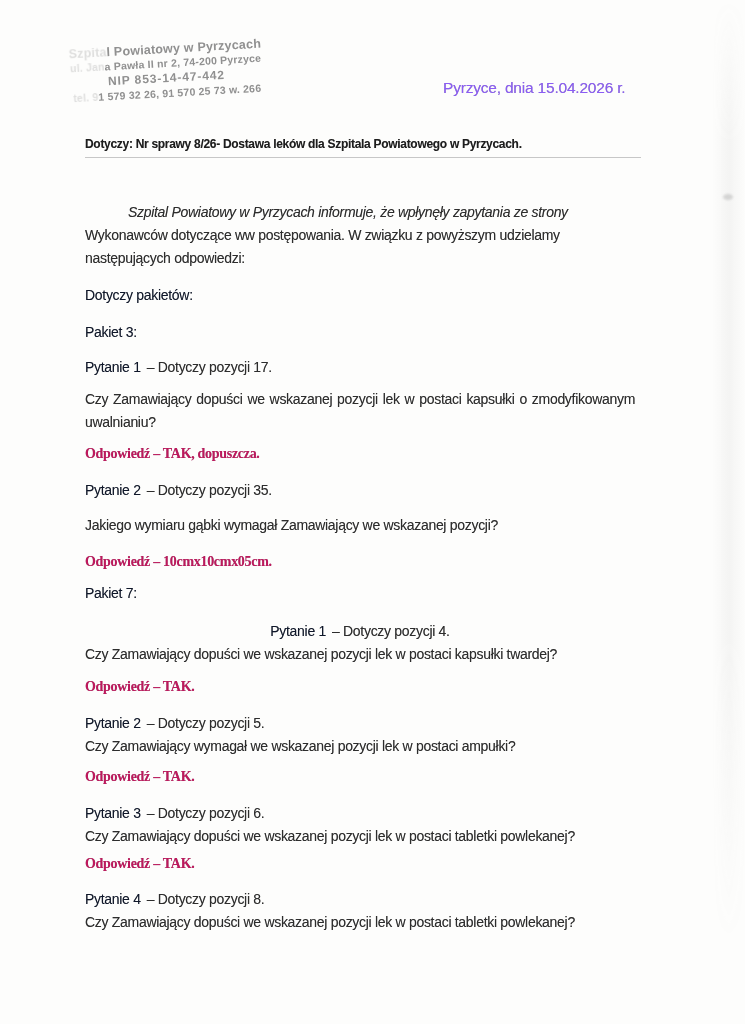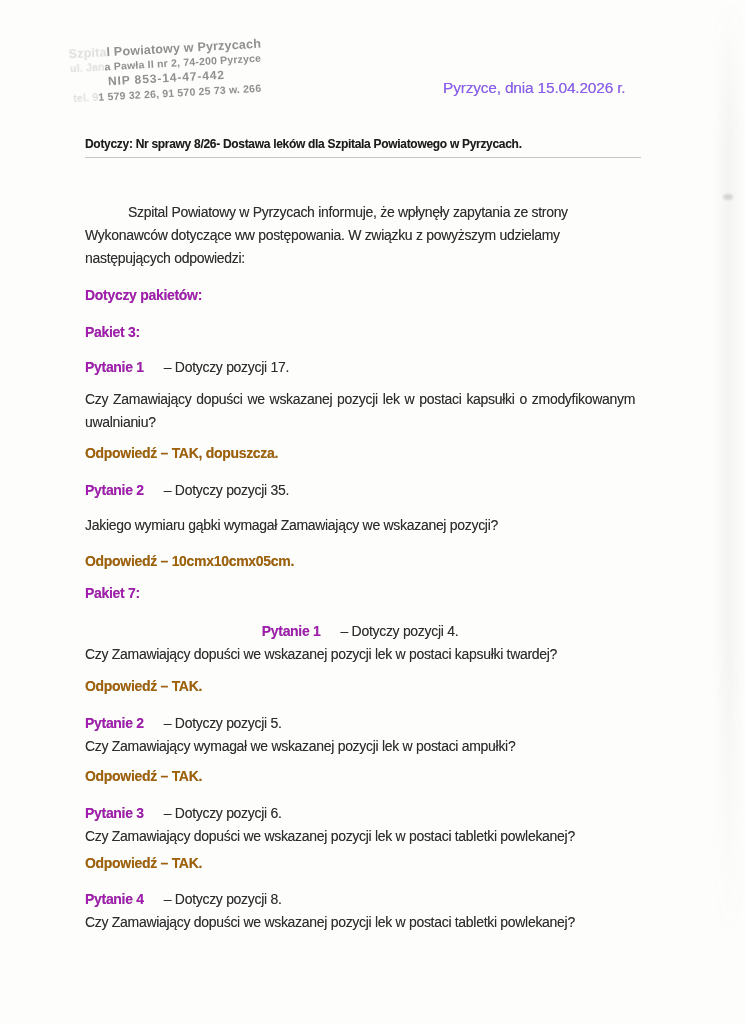--- a/index.html
+++ b/index.html
@@ -38,28 +38,28 @@
   .stamp .st3{font-size:12px;line-height:16px;letter-spacing:0.9px;white-space:nowrap;}
   .stamp .st4{font-size:10.5px;line-height:14px;white-space:nowrap;}
   .stamp .faded{opacity:0.28;filter:blur(0.4px);}
   
   .date{
     position:absolute;left:443px;top:76px;
     font-size:15.5px;letter-spacing:-0.2px;white-space:nowrap;color:#8b5cf6;
   }
   
   .content{position:absolute;left:85px;top:134px;width:550px;}
-  .b{font-weight:bold;color:#a21caf;}
+  .b{font-weight:normal;color:#0f172a;}
   .subject{font-weight:bold;color:#1d1d1d;white-space:nowrap;font-size:12px;line-height:20px;}
   .rule{height:1px;background:#c7c7c7;margin-top:3px;width:556px;}
   .line{white-space:nowrap;}
-  .indent{padding-left:43px;}
-  .qline .ref{margin-left:20px;}
+  .indent{padding-left:43px;font-style:italic;}
+  .qline .ref{margin-left:6px;}
   .jl{text-align:justify;text-align-last:justify;}
-  .ans{font-weight:bold;color:#a16207;white-space:nowrap;}
+  .ans{font-weight:bold;color:#be185d;white-space:nowrap;font-family:Liberation Serif, serif;}
   .mt4{margin-top:4px;}.mt7{margin-top:7px;}.mt8{margin-top:8px;}
   .mt9{margin-top:9px;}.mt12{margin-top:12px;}.mt13{margin-top:13px;}
   .mt14{margin-top:14px;}.mt15{margin-top:15px;text-align:center;}.mt43{margin-top:43px;}
 </style>
 </head>
 <body>
 
 <div class="page">
 
   <div class="scan-band"></div>

